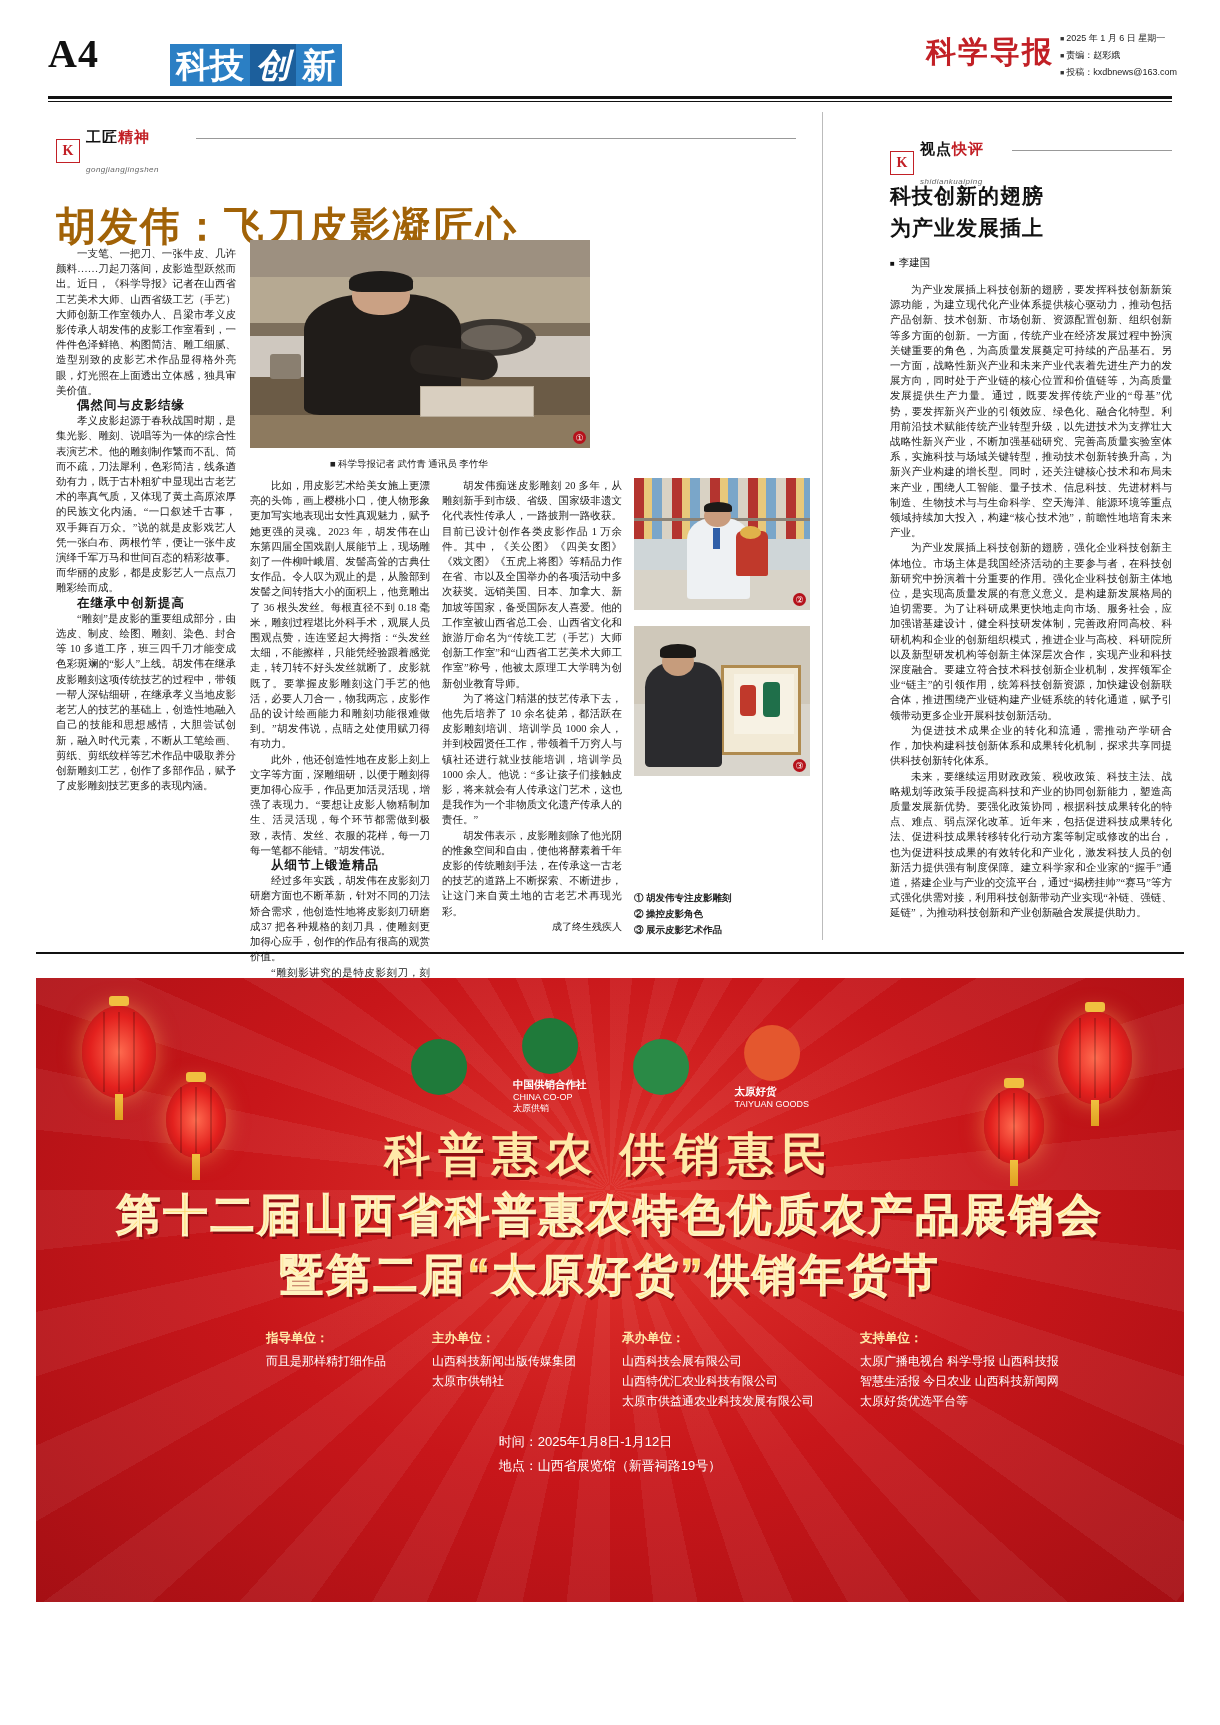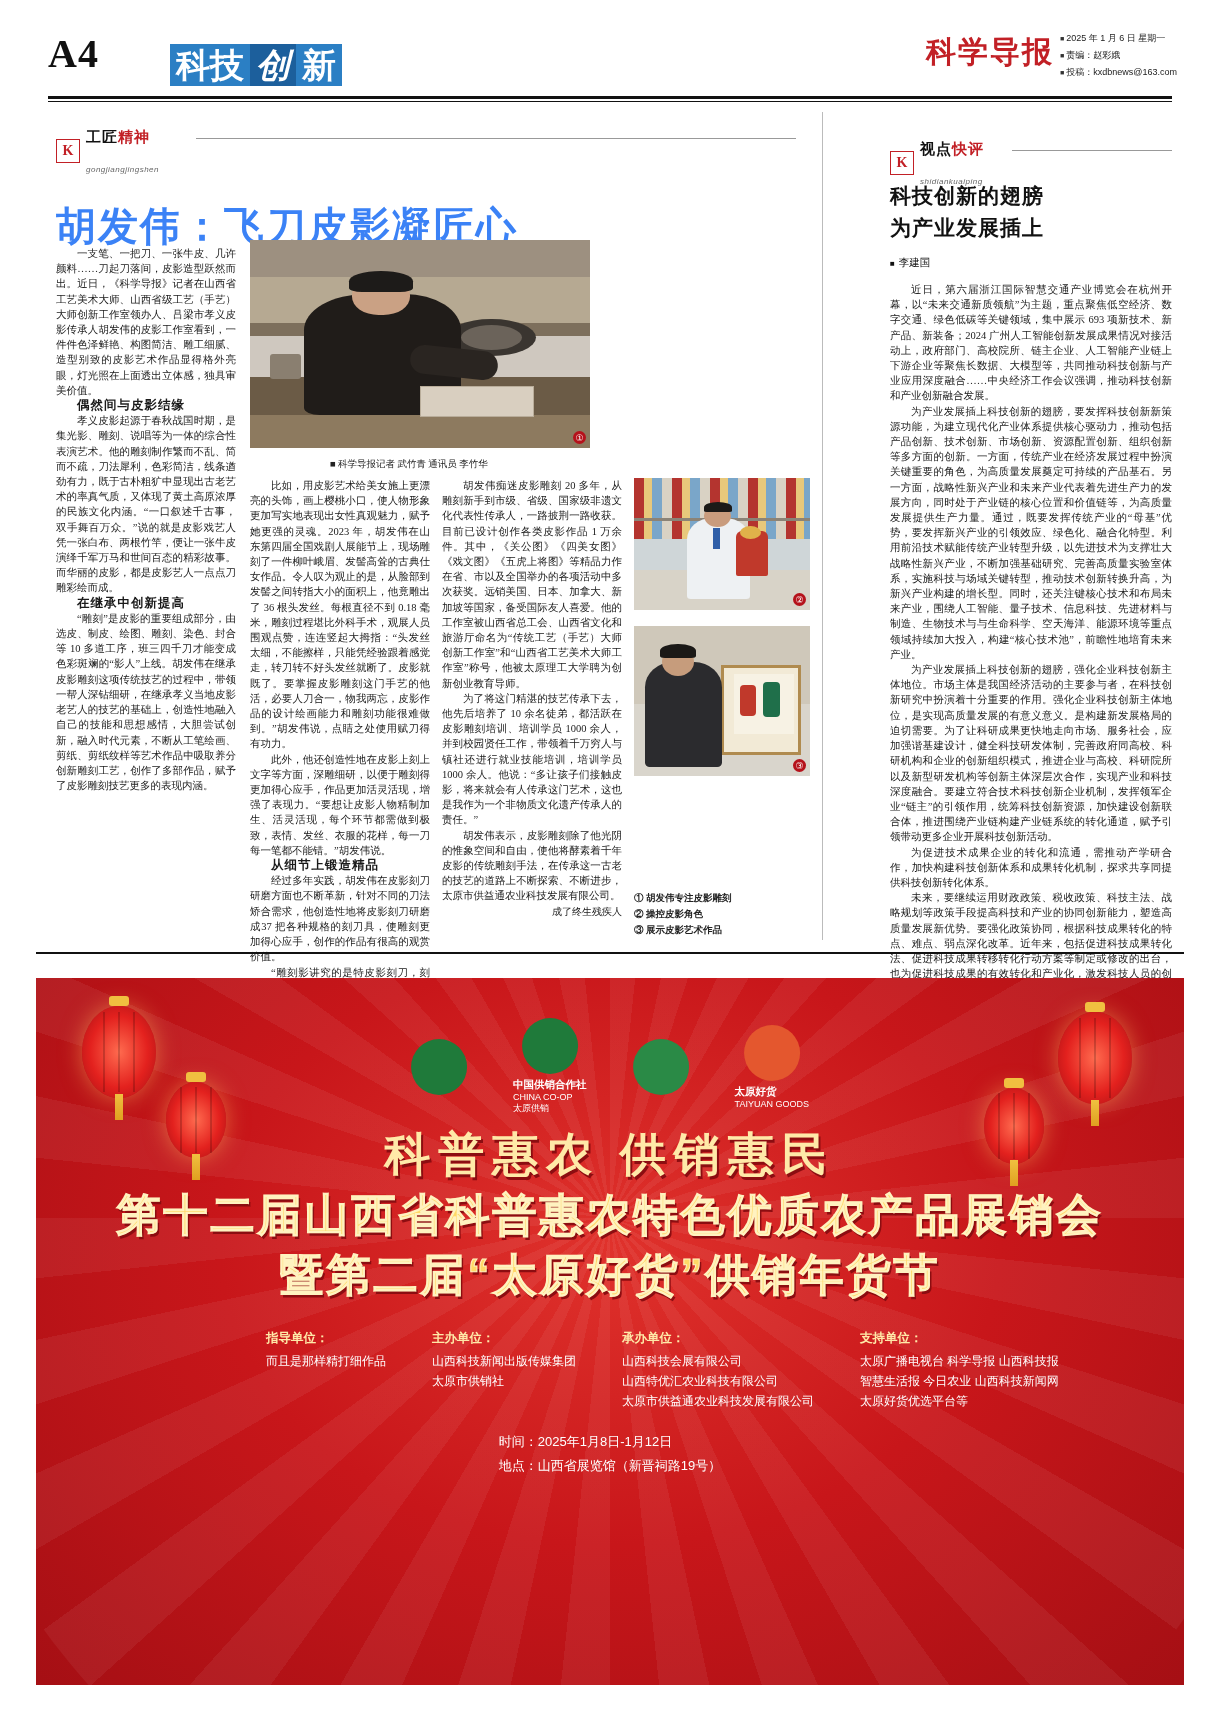--- a/index.html
+++ b/index.html
@@ -40,21 +40,21 @@
   .tag .k{width:22px;height:22px;border:1.5px solid #c22026;color:#c22026;display:flex;
     align-items:center;justify-content:center;font-size:14px;font-weight:700;font-family:"Liberation Serif",serif;}
   .tag .cn{font-size:15px;font-weight:700;letter-spacing:1px;}
   .tag .cn .red{color:#c22026;}
   .tag .py{font-size:8px;color:#666;font-style:italic;letter-spacing:.5px;margin-top:20px;}
   .tag-col{display:flex;flex-direction:column;line-height:1.15;}
   .tagline{position:absolute;height:1px;background:#999;}
 
   .headline{position:absolute;left:56px;top:172px;width:740px;
     font-family:"Liberation Serif","DejaVu Serif",serif;
-    font-size:40px;font-weight:700;letter-spacing:2px;color:#3b82f6;}
+    font-size:40px;font-weight:700;letter-spacing:2px;color:#a16207;}
 
   
   .col{position:absolute;font-size:10.5px;line-height:15.2px;color:#1a1a1a;text-align:justify;
     font-family:"Liberation Serif","DejaVu Serif",serif;}
   .col p{margin:0 0 0 0;text-indent:21px;}
   .sub{font-weight:700;font-size:12.5px;margin:9px 0 5px 0;text-indent:0;letter-spacing:1px;
     font-family:"Liberation Sans",sans-serif;}
   .byline{font-size:10px;text-align:right;margin-top:4px;}
 
   
@@ -111,21 +111,21 @@
   .capbox div{white-space:nowrap;}
 
   
   .rtag{position:absolute;left:890px;top:140px;}
   .rhead{position:absolute;left:890px;top:180px;width:270px;font-size:21px;font-weight:700;
     line-height:32px;letter-spacing:1px;font-family:"Liberation Sans",sans-serif;}
   .rauthor{position:absolute;left:890px;top:256px;font-size:10.5px;}
   .rauthor::before{content:"\25A0";font-size:8px;margin-right:4px;}
 
   
-  .ad{position:absolute;left:36px;top:978px;width:1148px;height:707px;overflow:hidden;
+  .ad{position:absolute;left:36px;top:978px;width:1148px;height:624px;overflow:hidden;
     background:radial-gradient(ellipse at 50% 38%,#e0322c 0%,#c8161a 48%,#a50f14 100%);}
   .ad-ray{position:absolute;left:50%;top:34%;width:1400px;height:1400px;margin-left:-700px;margin-top:-700px;
     background:repeating-conic-gradient(from 0deg,rgba(255,255,255,0.07) 0deg 6deg,rgba(255,255,255,0) 6deg 12deg);
     border-radius:50%;opacity:.8;}
   .ad-wave{position:absolute;left:-5%;bottom:-30px;width:110%;height:150px;
     background:radial-gradient(ellipse at 50% 100%,#f3c košt 0%,#f3c95a 0%,#e09a2a 60%,#c8161a 100%);
     border-radius:50% 50% 0 0;opacity:.9;}
   .lantern{position:absolute;width:74px;height:92px;background:
     radial-gradient(ellipse at 50% 50%,#ff6b4f 0%,#e3211e 55%,#a50f14 100%);border-radius:50%;
     box-shadow:0 0 22px rgba(255,170,90,.55);}
@@ -230,21 +230,21 @@
     <p>比如，用皮影艺术给美女施上更漂亮的头饰，画上樱桃小口，使人物形象更加写实地表现出女性真观魅力，赋予她更强的灵魂。2023 年，胡发伟在山东第四届全国戏剧人展能节上，现场雕刻了一件柳叶峨眉、发髻高耸的古典仕女作品。令人叹为观止的是，从脸部到发髻之间转指大小的面积上，他竟雕出了 36 根头发丝。每根直径不到 0.18 毫米，雕刻过程堪比外科手术，观展人员围观点赞，连连竖起大拇指：“头发丝太细，不能擦样，只能凭经验跟着感觉走，转刀转不好头发丝就断了。皮影就既了。要掌握皮影雕刻这门手艺的他活，必要人刀合一，物我两忘，皮影作品的设计绘画能力和雕刻功能很难做到。”胡发伟说，点睛之处使用赋刀得有功力。</p>
     <p>此外，他还创造性地在皮影上刻上文字等方面，深雕细研，以便于雕刻得更加得心应手，作品更加活灵活现，增强了表现力。“要想让皮影人物精制加生、活灵活现，每个环节都需做到极致，表情、发丝、衣服的花样，每一刀每一笔都不能错。”胡发伟说。</p>
     <p class="sub">从细节上锻造精品</p>
     <p>经过多年实践，胡发伟在皮影刻刀研磨方面也不断革新，针对不同的刀法矫合需求，他创造性地将皮影刻刀研磨成37 把各种规格的刻刀具，使雕刻更加得心应手，创作的作品有很高的观赏价值。</p>
     <p>“雕刻影讲究的是特皮影刻刀，刻刀把把不同，每一个线条都会传递出致有的韵律与节奏。其次，根据牛身上不同部位的牛皮特性选材，让皮影作品更加具有表现力。”胡发伟说。除了注重工具和选材，在皮影题图元素方面他也做了深入发掘，从古代元素到现代人们的生活经层，极大地丰富了皮影的表现知题。他在染色方面也不断创新，将原来的骨胶改成牛皮胶，使染出来的皮影能画而火爆，让雕影</p>
   </div>
 
   <div class="col" style="left:442px;top:478px;width:180px;">
     <p>胡发伟痴迷皮影雕刻 20 多年，从雕刻新手到市级、省级、国家级非遗文化代表性传承人，一路披荆一路收获。目前已设计创作各类皮影作品 1 万余件。其中，《关公图》《四美女图》《戏文图》《五虎上将图》等精品力作在省、市以及全国举办的各项活动中多次获奖。远销美国、日本、加拿大、新加坡等国家，备受国际友人喜爱。他的工作室被山西省总工会、山西省文化和旅游厅命名为“传统工艺（手艺）大师创新工作室”和“山西省工艺美术大师工作室”称号，他被太原理工大学聘为创新创业教育导师。</p>
     <p>为了将这门精湛的技艺传承下去，他先后培养了 10 余名徒弟，都活跃在皮影雕刻培训、培训学员 1000 余人，并到校园贤任工作，带领着千万穷人与镇社还进行就业技能培训，培训学员 1000 余人。他说：“多让孩子们接触皮影，将来就会有人传承这门艺术，这也是我作为一个非物质文化遗产传承人的责任。”</p>
-    <p>胡发伟表示，皮影雕刻除了他光阴的惟象空间和自由，使他将酵素着千年皮影的传统雕刻手法，在传承这一古老的技艺的道路上不断探索、不断进步，太原市供益通农业科技发展有限公司。</p>
+    <p>胡发伟表示，皮影雕刻除了他光阴的惟象空间和自由，使他将酵素着千年皮影的传统雕刻手法，在传承这一古老的技艺的道路上不断探索、不断进步，让这门来自黄土地的古老艺术再现光彩。</p>
     <p class="byline">成了终生残疾人</p>
   </div>
 
   <div class="photo" style="left:634px;top:478px;width:176px;height:132px;">
     <div class="p2-bg"></div>
       <div class="p2-shelfwall"></div>
       <div class="p2-shelfline"></div>
     <div class="p2-table"></div>
     <div class="p2-man"></div>
       <div class="p2-head"></div>
@@ -286,21 +286,20 @@
   </div>
   <div class="tagline" style="left:1012px;top:150px;width:160px;"></div>
 
   <div class="rhead">
     <div>科技创新的翅膀</div>
     <div>为产业发展插上</div>
   </div>
   <div class="rauthor">李建国</div>
 
   <div class="col" style="left:890px;top:282px;width:282px;">
-    <p>近日，第六届浙江国际智慧交通产业博览会在杭州开幕，以“未来交通新质领航”为主题，重点聚焦低空经济、数字交通、绿色低碳等关键领域，集中展示 693 项新技术、新产品、新装备；2024 广州人工智能创新发展成果情况对接活动上，政府部门、高校院所、链主企业、人工智能产业链上下游企业等聚焦长数据、大模型等，共同推动科技创新与产业应用深度融合……中央经济工作会议强调，推动科技创新和产业创新融合发展。</p>
     <p>为产业发展插上科技创新的翅膀，要发挥科技创新新策源功能，为建立现代化产业体系提供核心驱动力，推动包括产品创新、技术创新、市场创新、资源配置创新、组织创新等多方面的创新。一方面，传统产业在经济发展过程中扮演关键重要的角色，为高质量发展奠定可持续的产品基石。另一方面，战略性新兴产业和未来产业代表着先进生产力的发展方向，同时处于产业链的核心位置和价值链等，为高质量发展提供生产力量。通过，既要发挥传统产业的“母基”优势，要发挥新兴产业的引领效应、绿色化、融合化特型。利用前沿技术赋能传统产业转型升级，以先进技术为支撑壮大战略性新兴产业，不断加强基础研究、完善高质量实验室体系，实施科技与场域关键转型，推动技术创新转换升高，为新兴产业构建的增长型。同时，还关注键核心技术和布局未来产业，围绕人工智能、量子技术、信息科技、先进材料与制造、生物技术与与生命科学、空天海洋、能源环境等重点领域持续加大投入，构建“核心技术池”，前瞻性地培育未来产业。</p>
     <p>为产业发展插上科技创新的翅膀，强化企业科技创新主体地位。市场主体是我国经济活动的主要参与者，在科技创新研究中扮演着十分重要的作用。强化企业科技创新主体地位，是实现高质量发展的有意义意义。是构建新发展格局的迫切需要。为了让科研成果更快地走向市场、服务社会，应加强谐基建设计，健全科技研发体制，完善政府同高校、科研机构和企业的创新组织模式，推进企业与高校、科研院所以及新型研发机构等创新主体深层次合作，实现产业和科技深度融合。要建立符合技术科技创新企业机制，发挥领军企业“链主”的引领作用，统筹科技创新资源，加快建设创新联合体，推进围绕产业链构建产业链系统的转化通道，赋予引领带动更多企业开展科技创新活动。</p>
     <p>为促进技术成果企业的转化和流通，需推动产学研合作，加快构建科技创新体系和成果转化机制，探求共享同提供科技创新转化体系。</p>
     <p>未来，要继续运用财政政策、税收政策、科技主法、战略规划等政策手段提高科技和产业的协同创新能力，塑造高质量发展新优势。要强化政策协同，根据科技成果转化的特点、难点、弱点深化改革。近年来，包括促进科技成果转化法、促进科技成果转移转化行动方案等制定或修改的出台，也为促进科技成果的有效转化和产业化，激发科技人员的创新活力提供强有制度保障。建立科学家和企业家的“握手”通道，搭建企业与产业的交流平台，通过“揭榜挂帅”“赛马”等方式强化供需对接，利用科技创新带动产业实现“补链、强链、延链”，为推动科技创新和产业创新融合发展提供助力。</p>
   </div>
 
   <div class="botline"></div>
 
   <div class="ad">
     <div class="ad-ray"></div>

